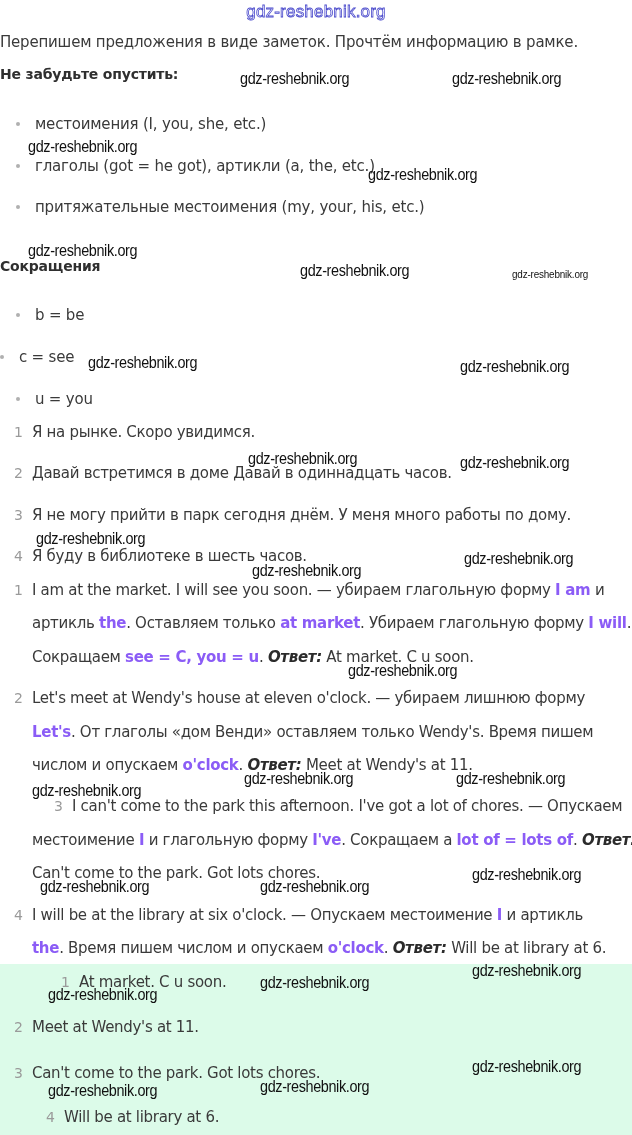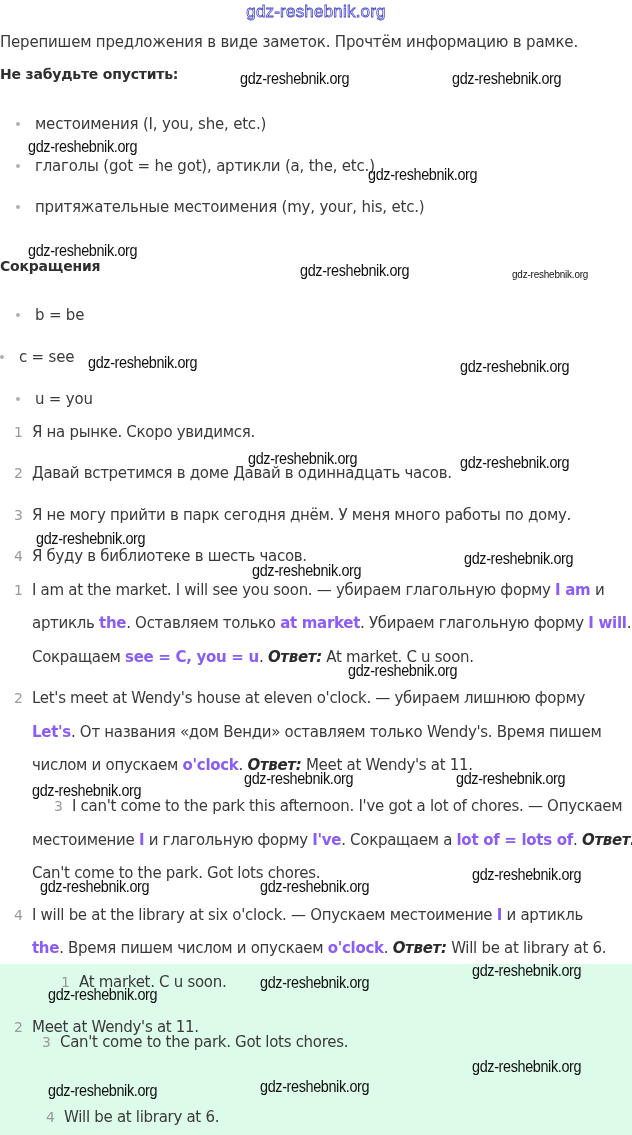--- a/index.html
+++ b/index.html
@@ -164,21 +164,21 @@
     <div class="abs expl-line cont" style="left:0; top:648px;">
       <span>Сокращаем </span><b class="k">see = C, you = u</b><span>. </span><i class="otv">Ответ:</i><span> At market. C u soon.</span>
     </div>
   </div>
 
   <div>
     <div class="abs expl-line" style="left:0; top:689px;">
       <span class="num">2</span><span>Let's meet at Wendy's house at eleven o'clock. — убираем лишнюю форму</span>
     </div>
     <div class="abs expl-line cont" style="left:0; top:723px;">
-      <b class="k">Let's</b><span>. От названия «дом Венди» оставляем только Wendy's. Время пишем</span>
+      <b class="k">Let's</b><span>. От глаголы «дом Венди» оставляем только Wendy's. Время пишем</span>
     </div>
     <div class="abs expl-line cont" style="left:0; top:756px;">
       <span>числом и опускаем </span><b class="k">o'clock</b><span>. </span><i class="otv">Ответ:</i><span> Meet at Wendy's at 11.</span>
     </div>
   </div>
 
   <div>
     <div class="abs expl-line" style="left:0; top:797px;padding-left:40px;">
       <span class="num">3</span><span>I can't come to the park this afternoon. I've got a lot of chores. — Опускаем</span>
     </div>
@@ -201,21 +201,21 @@
 </div>
 
 <div class="answer-box"></div>
 <div>
   <div class="abs ans-line" style="left:0; top:973px;padding-left:47px;">
     <span class="num">1</span><span>At market. C u soon.</span>
   </div>
   <div class="abs ans-line" style="left:0; top:1018px;">
     <span class="num">2</span><span>Meet at Wendy's at 11.</span>
   </div>
-  <div class="abs ans-line" style="left:0; top:1033px;padding-left:28px;">
+  <div class="abs ans-line" style="left:0; top:1064px;">
     <span class="num">3</span><span>Can't come to the park. Got lots chores.</span>
   </div>
   <div class="abs ans-line" style="left:0; top:1108px;padding-left:32px;">
     <span class="num">4</span><span>Will be at library at 6.</span>
   </div>
 </div>
 
 <div id="wm-layer">
     <div class="wm" style="left: 240px; top: 70px;">gdz-reshebnik.org</div>
     <div class="wm" style="left: 452px; top: 70px;">gdz-reshebnik.org</div>

